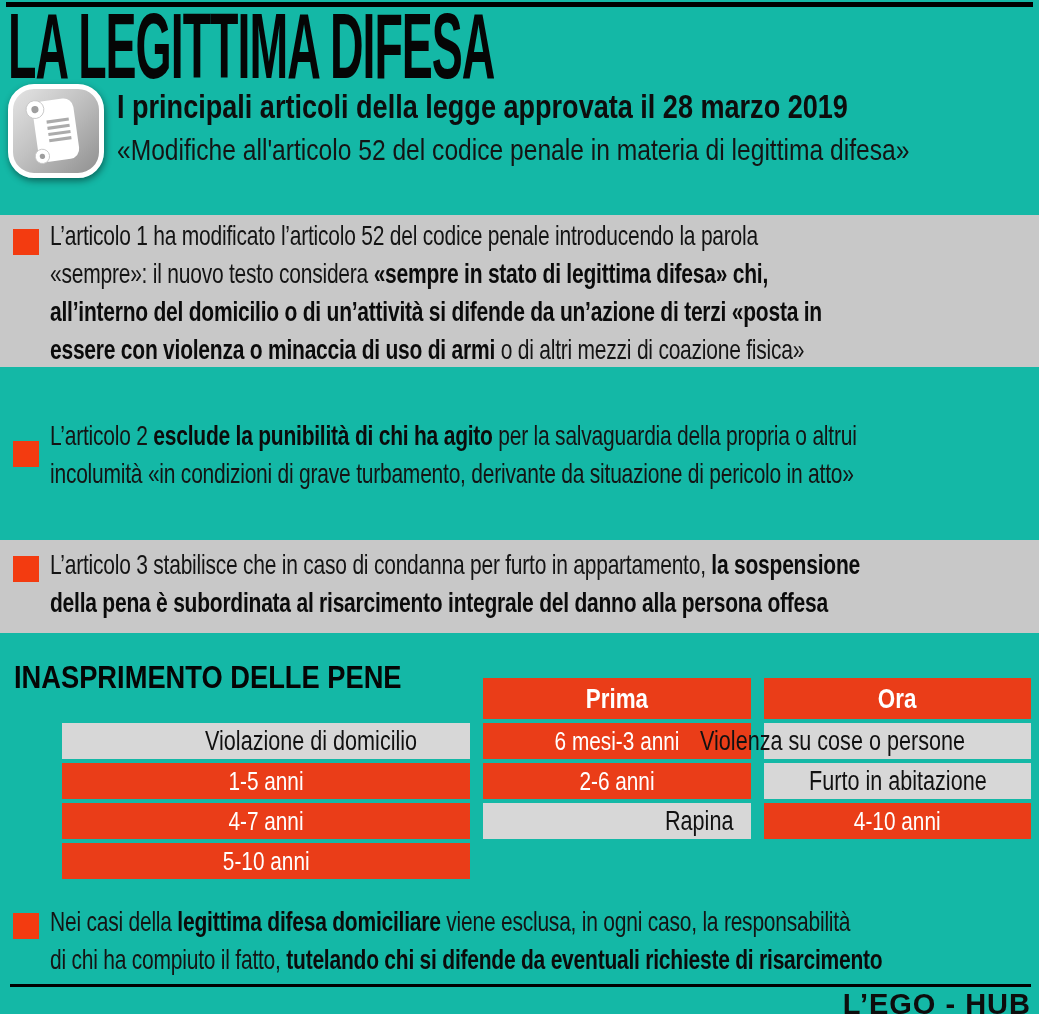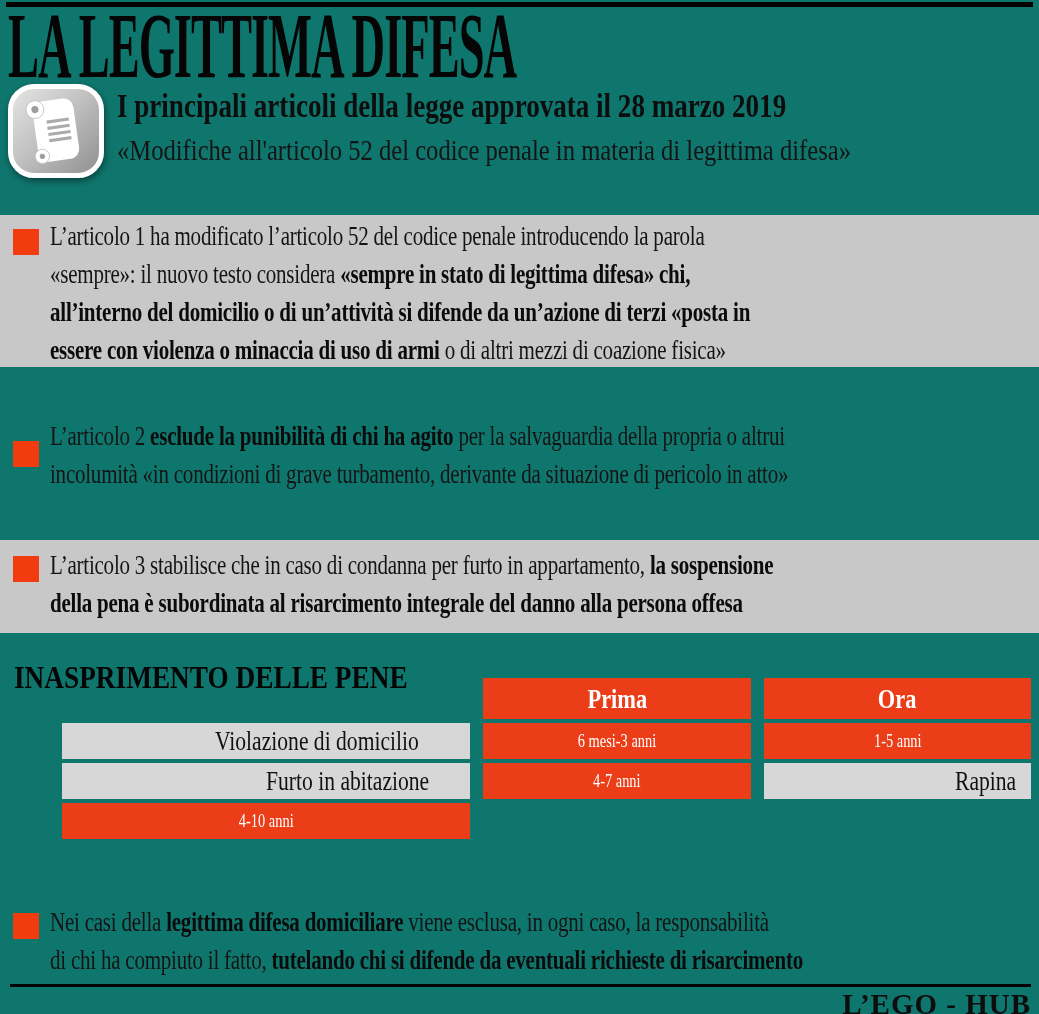--- a/index.html
+++ b/index.html
@@ -1,17 +1,17 @@
 <!DOCTYPE html>
 <html><head>
 <meta charset="utf-8">
 <style>
   html,body{margin:0;padding:0;background:#fff;}
-  .page{position:relative;width:1039px;height:1014px;background:#0f766e;overflow:hidden;
-        font-family:Liberation Serif, serif;color:#161616;}
+  .page{position:relative;width:1039px;height:1014px;background:#14b8a6;overflow:hidden;
+        font-family:Liberation Sans, sans-serif;color:#161616;}
 
   .topbar{position:absolute;left:6px;right:6px;top:2px;height:5px;background:#000;}
 
   .title{position:absolute;left:8px;top:8px;margin:0;font-size:93px;line-height:76px;
          font-weight:700;letter-spacing:-2px;white-space:nowrap;color:#050505;
          transform:scaleX(0.50);transform-origin:left top;}
 
   .badge{position:absolute;left:8px;top:84px;width:96px;height:94px;border-radius:26px;
          background:linear-gradient(135deg,#e4e4e4 0%,#c2c2c2 45%,#909090 100%);
          border:5px solid #fff;box-shadow:1px 3px 7px rgba(0,0,0,.45);box-sizing:border-box;}
@@ -40,21 +40,21 @@
                color:#050505;}
 
   .pen-table{position:absolute;left:42px;top:678px;display:grid;
              grid-template-columns:408px 268px 267px;grid-template-rows:41px;
              grid-auto-rows:36px;gap:4px 13px;padding-left:20px;}
   .hspacer{background:transparent;}
   .hcell{background:#ea3d18;color:#fff;font-weight:700;font-size:28px;
          display:flex;align-items:center;justify-content:center;}
   .lcell{background:#d7d7d7;color:#111;font-size:27px;display:flex;align-items:center;
          padding-left:14px;box-sizing:border-box;justify-content:flex-end;}
-  .vcell{background:#ea3d18;color:#fff;font-size:18px;display:flex;align-items:center;
+  .vcell{background:#ea3d18;color:#fff;font-size:26px;display:flex;align-items:center;
          justify-content:center;}
   .cond{display:inline-block;transform:scaleX(0.80);white-space:nowrap;}
   .lcell .cond{transform-origin:left center;}
 
   .rule{position:absolute;left:10px;right:8px;top:984px;height:3px;background:#000;}
   .credit{position:absolute;right:8px;top:988px;font-size:29px;font-weight:700;
           letter-spacing:1px;color:#0d0d0d;}
 </style>
 </head>
 <body>
@@ -122,33 +122,42 @@
     </div>
     <div class="hcell">
       <span class="cond">Ora</span>
     </div>
   <div class="lcell">
         <span class="cond">Violazione di domicilio</span>
       </div>
       <div class="vcell">
         <span class="cond">6 mesi-3 anni</span>
       </div>
+      <div class="lcell">
+        <span class="cond">Violenza su cose o persone</span>
+      </div>
       <div class="vcell">
         <span class="cond">1-5 anni</span>
+      </div>
+      <div class="vcell">
+        <span class="cond">2-6 anni</span>
       </div>
       <div class="lcell">
         <span class="cond">Furto in abitazione</span>
       </div>
       <div class="vcell">
         <span class="cond">4-7 anni</span>
       </div>
       <div class="lcell">
         <span class="cond">Rapina</span>
       </div>
       <div class="vcell">
         <span class="cond">4-10 anni</span>
       </div>
+      <div class="vcell">
+        <span class="cond">5-10 anni</span>
+      </div>
     </div>
 
   <div class="rule"></div>
   <div class="credit">L’EGO - HUB</div>
 
 </div>
 
 </body></html>

